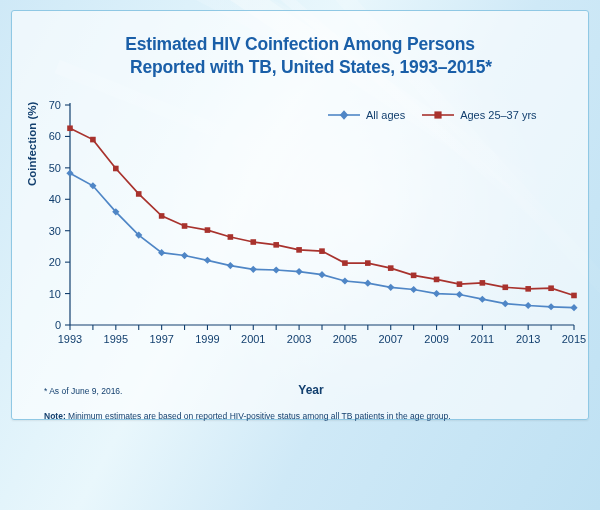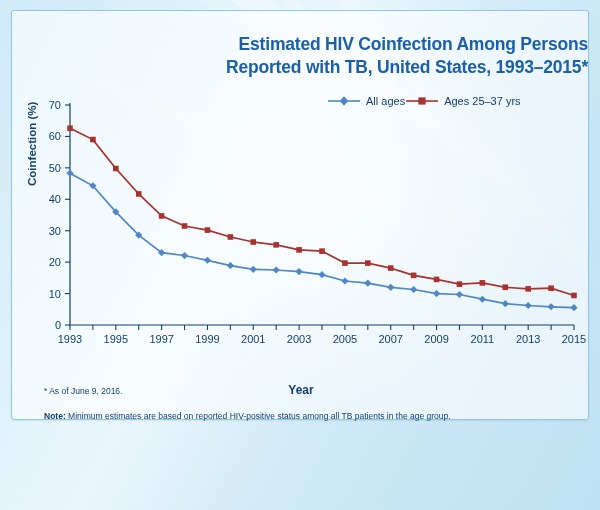--- a/index.html
+++ b/index.html
@@ -44,21 +44,21 @@
     border: 1px solid #8fc8e4;
     border-radius: 3px;
     box-sizing: border-box;
     box-shadow: 0 1px 2px rgba(0,0,0,0.07);
   }
   .title {
     position: absolute;
     left: 0;
     top: 22px;
     width: 100%;
-    text-align: right;
+    text-align: center;
     color: #1a5fa8;
     font-size: 17.5px;
     font-weight: bold;
     line-height: 23px;
     letter-spacing: -0.2px;
   }
   .title .line2 { display: block; padding-left: 22px; }
 
   
   .plot-wrap {
@@ -84,32 +84,34 @@
   }
   .axis-label-x {
     position: absolute;
     left: 0;
     top: 372px;
     width: 578px;
     text-align: center;
     color: #123f6e;
     font-size: 12px;
     font-weight: bold;
+    padding-left: 10px;
   }
   .tick-text {
     font-family: "Liberation Sans", sans-serif;
     font-size: 11px;
     fill: #123f6e;
   }
   .legend {
     position: absolute;
     left: 315px;
-    top: 84px;
+    top: 98px;
     display: flex;
     align-items: center;
+    gap: 16px;
     font-size: 11px;
     color: #123f6e;
   }
   .legend-item {
     display: flex;
     align-items: center;
     gap: 5px;
     white-space: nowrap;
   }
   .legend-item span.lbl { font-size: 11px; }

